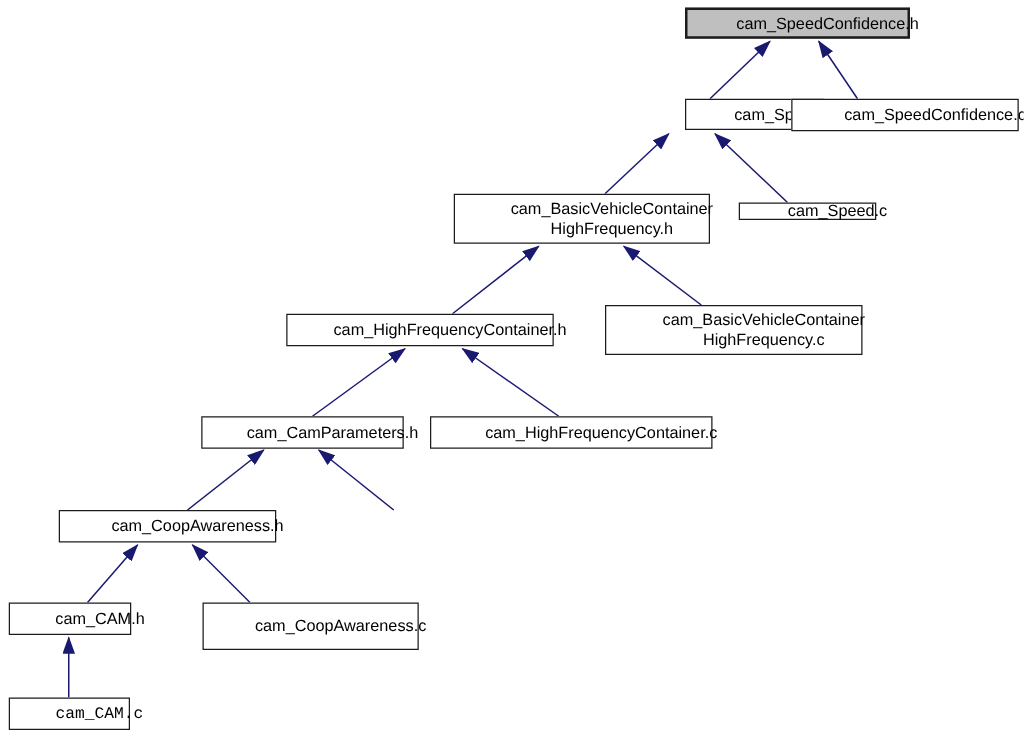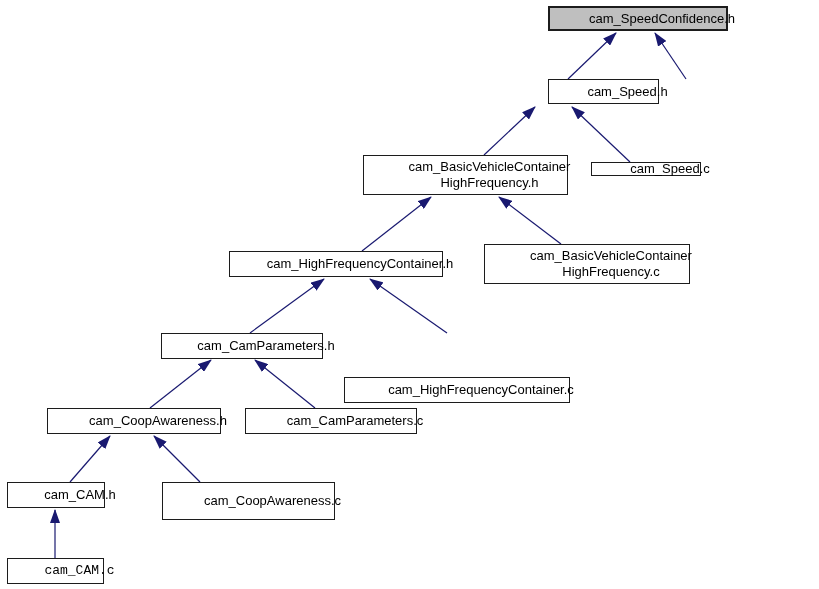--- a/index.html
+++ b/index.html
@@ -76,20 +76,23 @@
   </svg>
 
   <div class="node current" style="left:548px; top:6px; width:180px; height:25px;">
     <span>cam_SpeedConfidence.h</span>
   </div>
 
   <div class="node" style="left:500px; top:79px; width:111px; height:25px;margin-left:48px;">
     <span>cam_Speed.h</span>
   </div>
 
+  <div class="node" style="left:633px; top:79px; width:182px; height:26px;">
+    <span>cam_SpeedConfidence.c</span>
+  </div>
 
   <div class="node" style="left:363px; top:155px; width:205px; height:40px;">
     <span>cam_BasicVehicleContainer</span>
     <span>HighFrequency.h</span>
   </div>
 
   <div class="node" style="left:591px; top:162px; width:110px; height:14px;">
     <span>cam_Speed.c</span>
   </div>
 
@@ -99,31 +102,28 @@
 
   <div class="node" style="left:484px; top:244px; width:206px; height:40px;">
     <span>cam_BasicVehicleContainer</span>
     <span>HighFrequency.c</span>
   </div>
 
   <div class="node" style="left:144px; top:333px; width:162px; height:26px;margin-left:17px;">
     <span>cam_CamParameters.h</span>
   </div>
 
-  <div class="node" style="left:344px; top:333px; width:226px; height:26px;margin-top:44px;">
+  <div class="node" style="left:344px; top:333px; width:226px; height:26px;">
     <span>cam_HighFrequencyContainer.c</span>
   </div>
 
   <div class="node" style="left:47px; top:408px; width:174px; height:26px;">
     <span>cam_CoopAwareness.h</span>
   </div>
 
-  <div class="node" style="left:245px; top:408px; width:172px; height:26px;">
-    <span>cam_CamParameters.c</span>
-  </div>
 
   <div class="node" style="left:7px; top:482px; width:98px; height:26px;">
     <span>cam_CAM.h</span>
   </div>
 
   <div class="node" style="left:128px; top:482px; width:173px; height:38px;margin-left:34px;">
     <span>cam_CoopAwareness.c</span>
   </div>
 
   <div class="node" style="left:7px; top:558px; width:97px; height:26px;font-family:Liberation Mono, monospace;">

